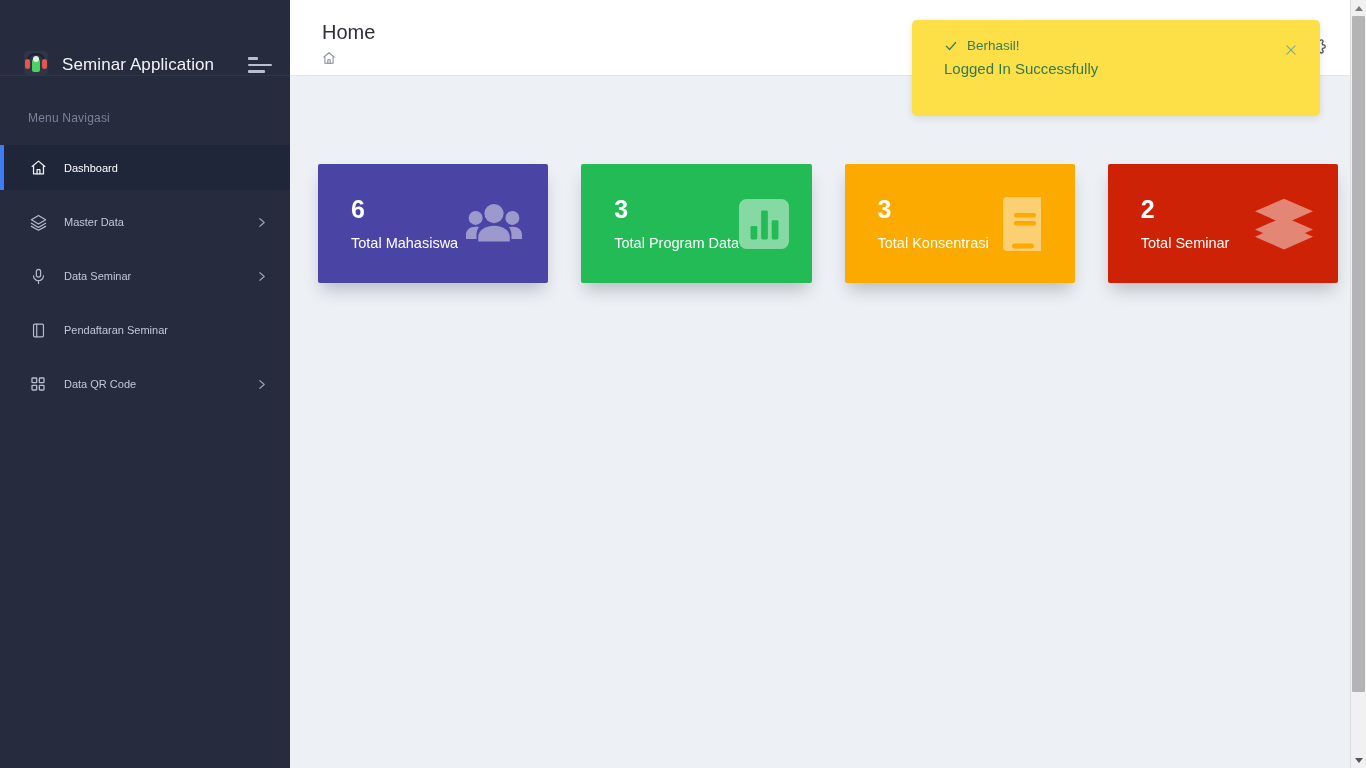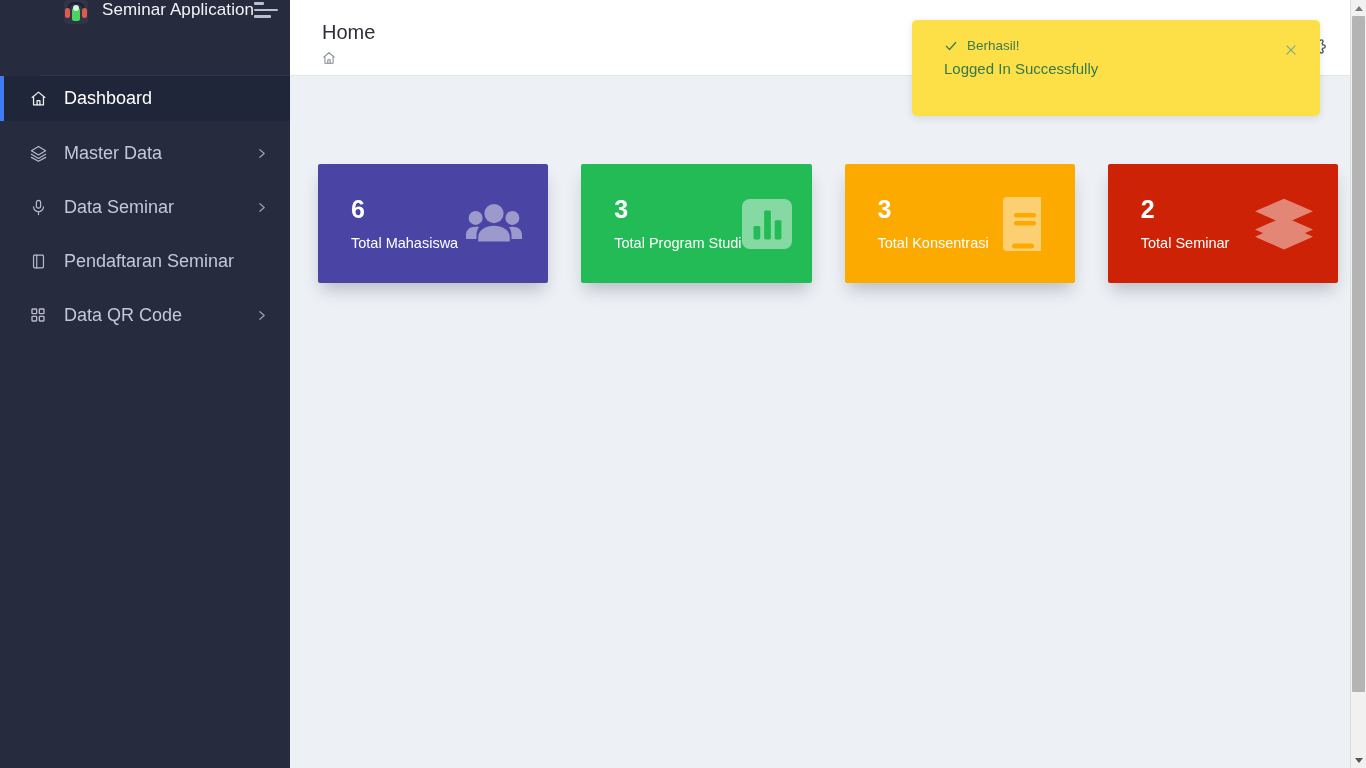--- a/index.html
+++ b/index.html
@@ -22,24 +22,23 @@
     background: #262b3e;
     flex: 0 0 290px;
     display: flex;
     flex-direction: column;
     position: relative;
     z-index: 5;
   }
   .brand {
     height: 76px;
     display: flex;
-    align-items: flex-start;
+    align-items: flex-end;
     padding: 0 18px 0 24px;
     border-bottom: 1px solid #30364a;
-    margin-left: 40px;
   }
   .brand-logo {
     width: 24px; height: 24px;
     flex: 0 0 24px;
     border-radius: 4px;
     position: relative;
     background: #2f3447;
     overflow: hidden;
   }
   .brand-logo .hp-band {
@@ -88,21 +87,21 @@
     padding: 35px 0 20px 28px;
     letter-spacing: .2px;
   }
   .nav-list { display: flex; flex-direction: column; }
   .nav-item {
     display: flex;
     align-items: center;
     height: 44px;
     padding: 0 22px 0 28px;
     color: #c3c8d8;
-    font-size: 18px;
+    font-size: 11px;
     cursor: pointer;
     position: relative;
     margin-bottom: 10px;
     text-decoration: none;
   }
   .nav-item .ico {
     width: 20px; height: 20px;
     flex: 0 0 20px;
     margin-right: 16px;
     display: flex; align-items: center; justify-content: center;
@@ -282,20 +281,21 @@
         <span class="head"></span>
       </div>
       <div class="brand-title">Seminar Application</div>
       <div class="hamburger">
         <i></i>
           <i></i>
           <i></i>
       </div>
     </div>
 
+    <div class="nav-caption">Menu Navigasi</div>
 
     <nav class="nav-list">
 
       <a class="nav-item active" href="#">
         <span class="ico">
           <svg width="17" height="17" viewBox="0 0 24 24" fill="none" stroke="currentColor" stroke-width="1.8" stroke-linecap="round" stroke-linejoin="round">
             <path d="M3 10.5 12 3l9 7.5"></path>
               <path d="M5 9.7V21h14V9.7"></path>
               <path d="M10 21v-6h4v6"></path>
           </svg>
@@ -413,21 +413,21 @@
               <path d="M32 28c-11 0-18 6-18 13v5h36v-5c0-7-7-13-18-13z"></path>
               <path d="M11 29C4 29 0 33 0 38v5h12v-5c0-3.3 1.1-6.3 3-8.6A15 15 0 0 0 11 29z"></path>
               <path d="M53 29c-1.4 0-2.7.2-4 .6 1.9 2.3 3 5.3 3 8.6v5h12v-5c0-5-4-9-11-9z"></path>
             </svg>
           </div>
         </div>
 
         <div class="card" style="background:#22BB55">
           <div class="card-text">
             <span class="card-value">3</span>
-            <span class="card-label">Total Program Studi</span>
+            <span class="card-label">Total Program Data</span>
           </div>
           <div class="card-icon">
             <svg width="50" height="50" viewBox="0 0 52 52">
               <rect x="0" y="0" width="52" height="52" rx="8" fill="#ffffff"></rect>
               <rect x="12" y="28" width="7" height="14" rx="1.5" fill="#22BB55"></rect>
               <rect x="23" y="12" width="7" height="30" rx="1.5" fill="#22BB55"></rect>
               <rect x="34" y="22" width="7" height="20" rx="1.5" fill="#22BB55"></rect>
             </svg>
           </div>
         </div>

